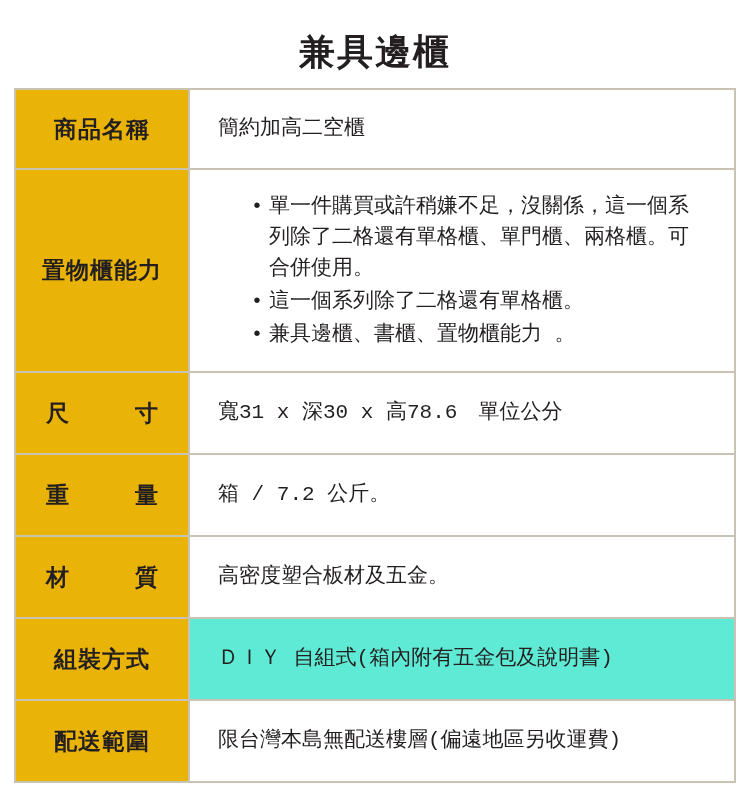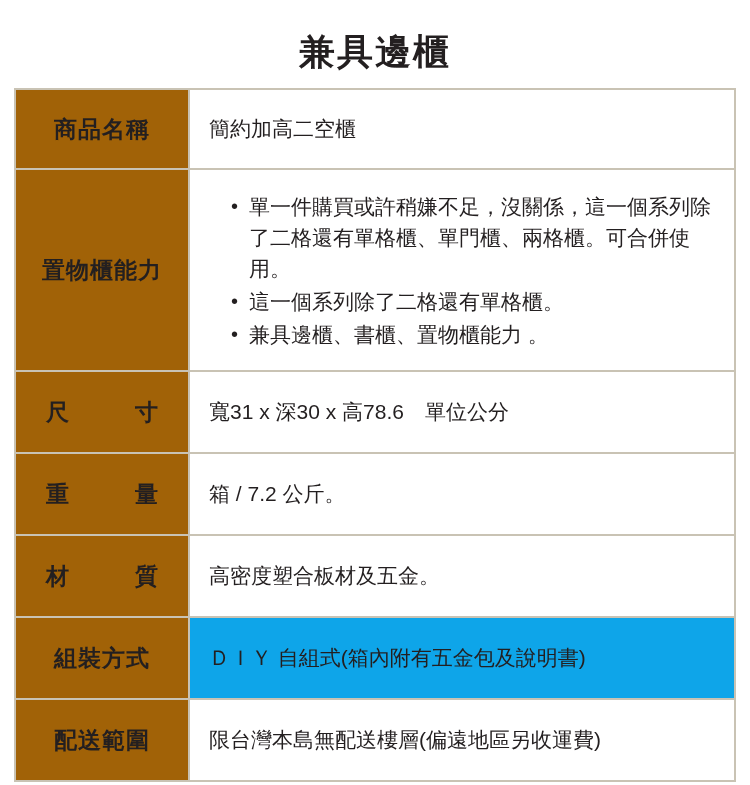--- a/index.html
+++ b/index.html
@@ -50,21 +50,21 @@
     border-bottom: 2px solid #c9c3b4;
   }
   .table td {
     border-left: 2px solid #c9c3b4;
     border-right: 2px solid #c9c3b4;
     vertical-align: middle;
     padding: 0;
   }
   td.label {
     width: 172px;
-    background: #a16207;
+    background: #eab308;
     text-align: center;
     font-size: 23px;
     font-weight: bold;
     color: #231f20;
     letter-spacing: 1px;
     height: 62px;
   }
   td.label.spaced {
     letter-spacing: 0;
   }
@@ -74,31 +74,32 @@
   }
   .label-inner.wide {
     display: flex;
     justify-content: space-between;
     padding: 0 30px;
   }
   td.value {
     background: #ffffff;
     font-size: 21px;
     color: #231f20;
-    padding: 10px 19px;
+    padding: 10px 28px;
     line-height: 32px;
+    font-family: Liberation Mono, monospace;
   }
   td.value.tint {
-    background: #0ea5e9;
+    background: #5eead4;
   }
   .value-inner {
     display: block;
   }
   ul.bullets {
-    margin: 0;
+    margin: 11px;
     padding: 0 0 0 22px;
     list-style: none;
   }
   ul.bullets li {
     position: relative;
     font-size: 21px;
     line-height: 31px;
     margin: 2px 0;
     padding-left: 18px;
     text-indent: 0;

